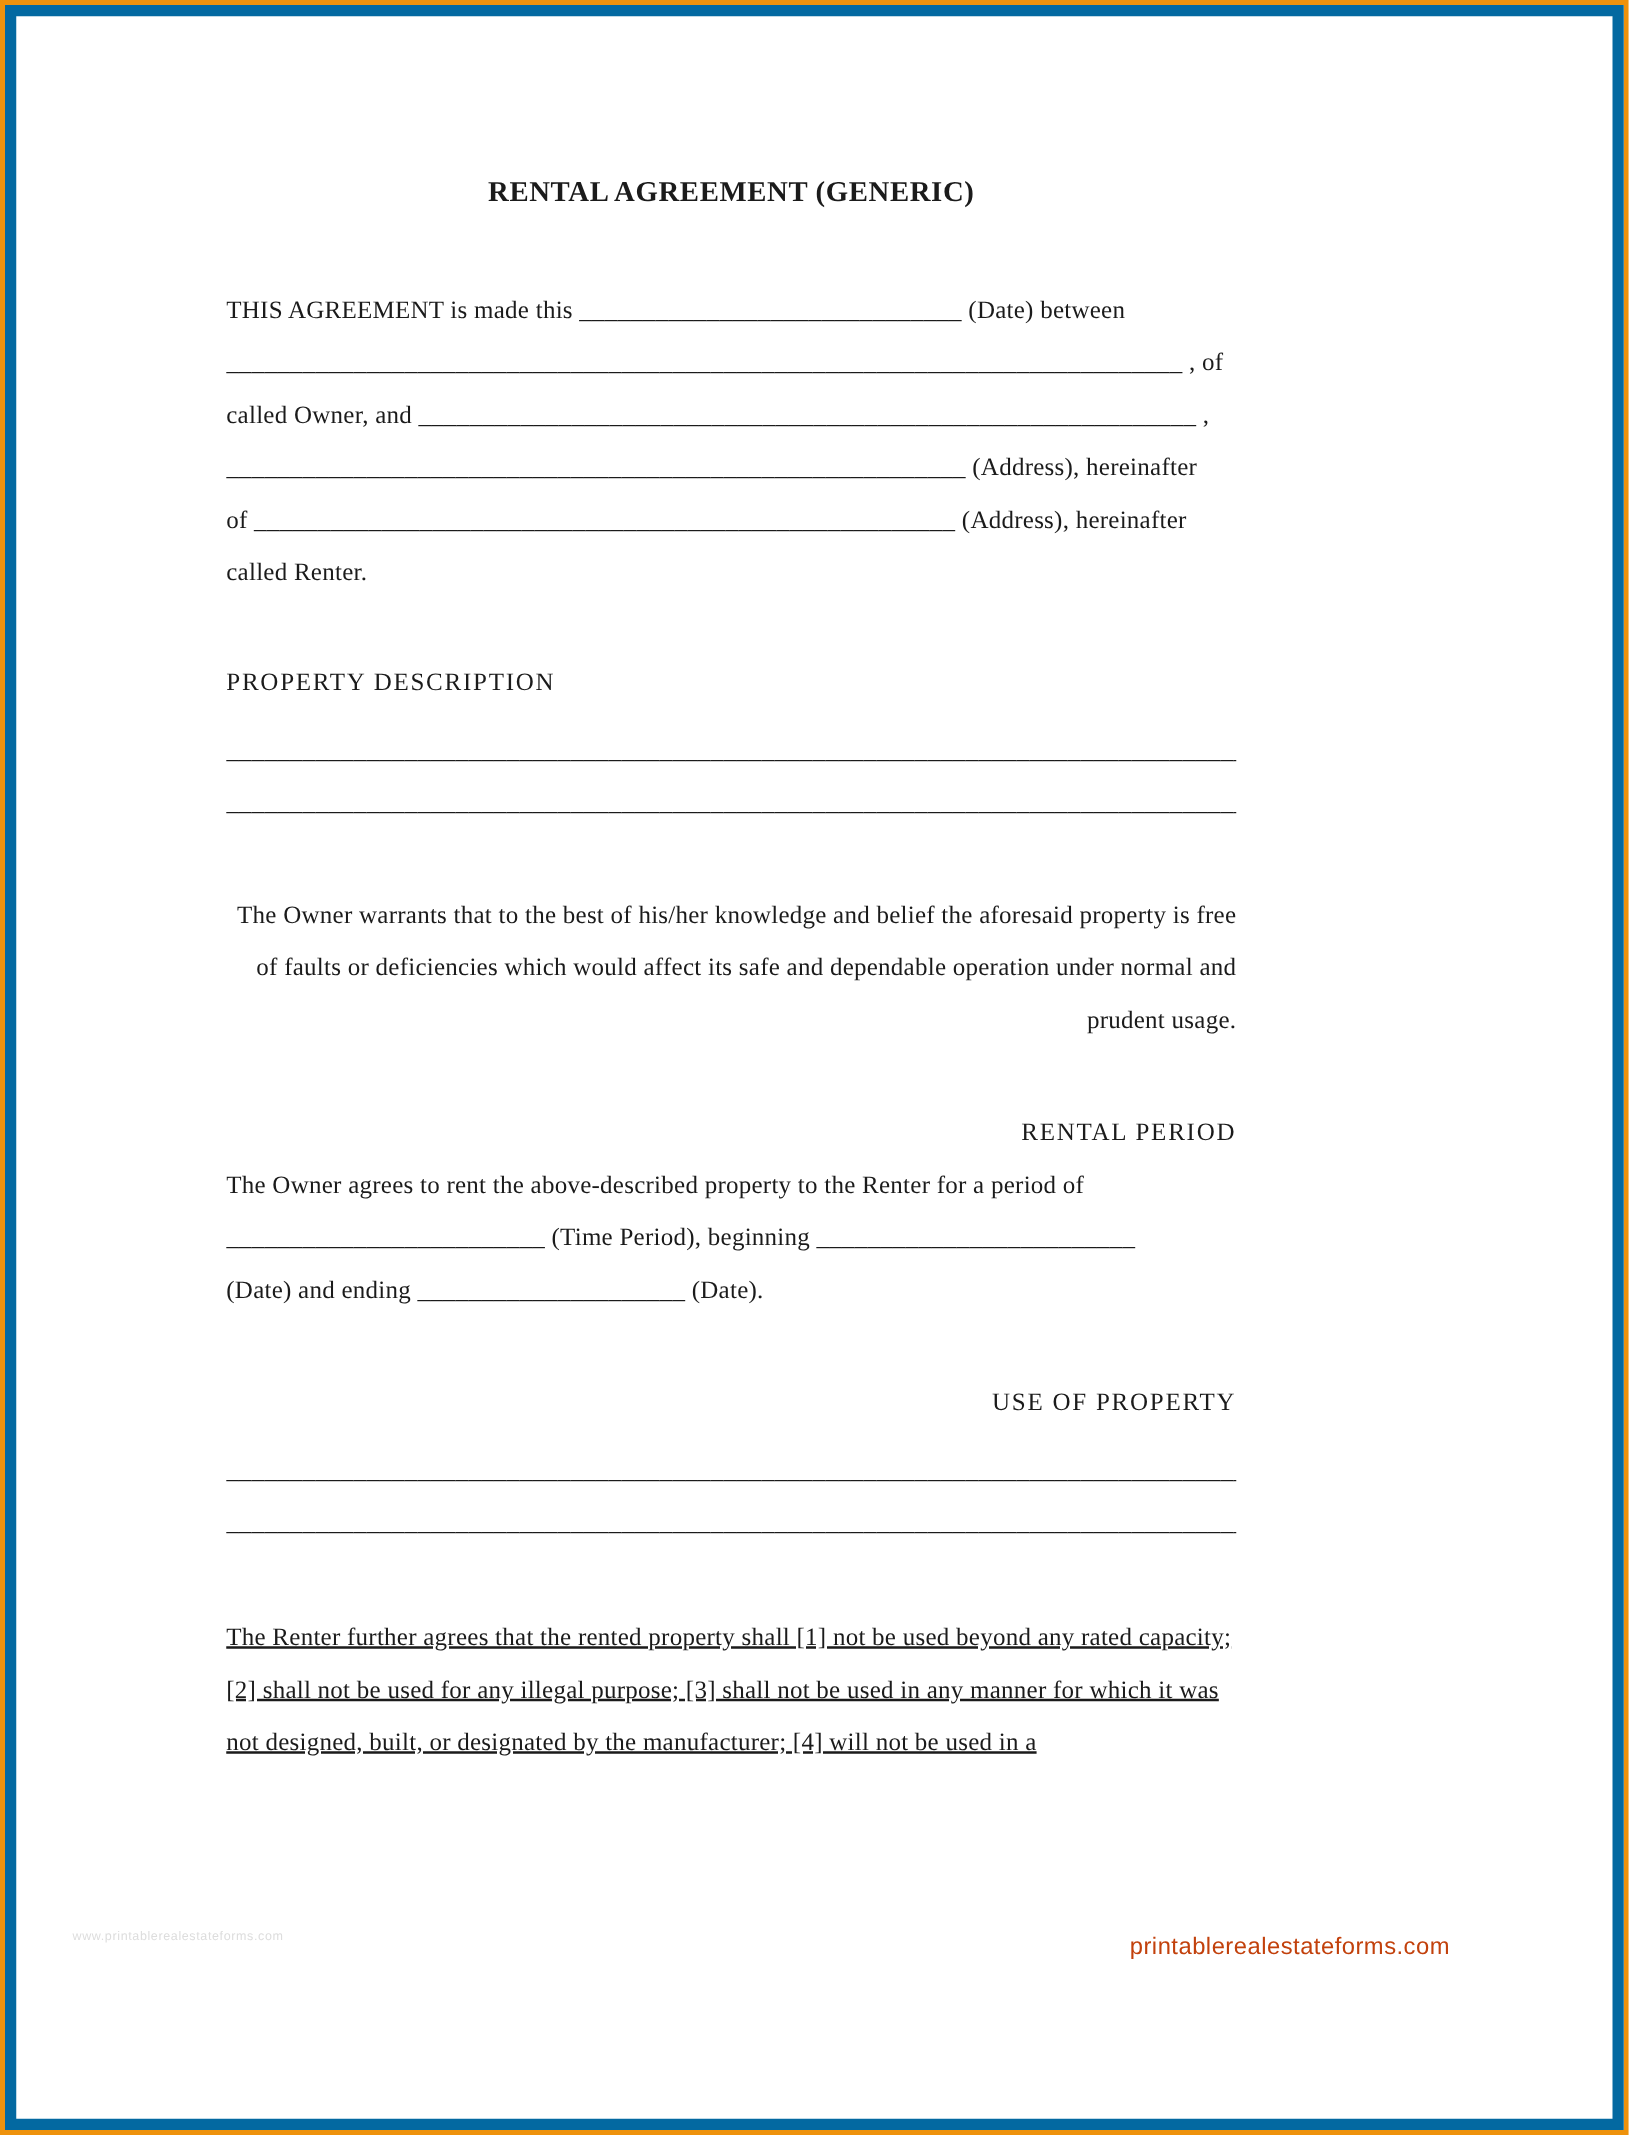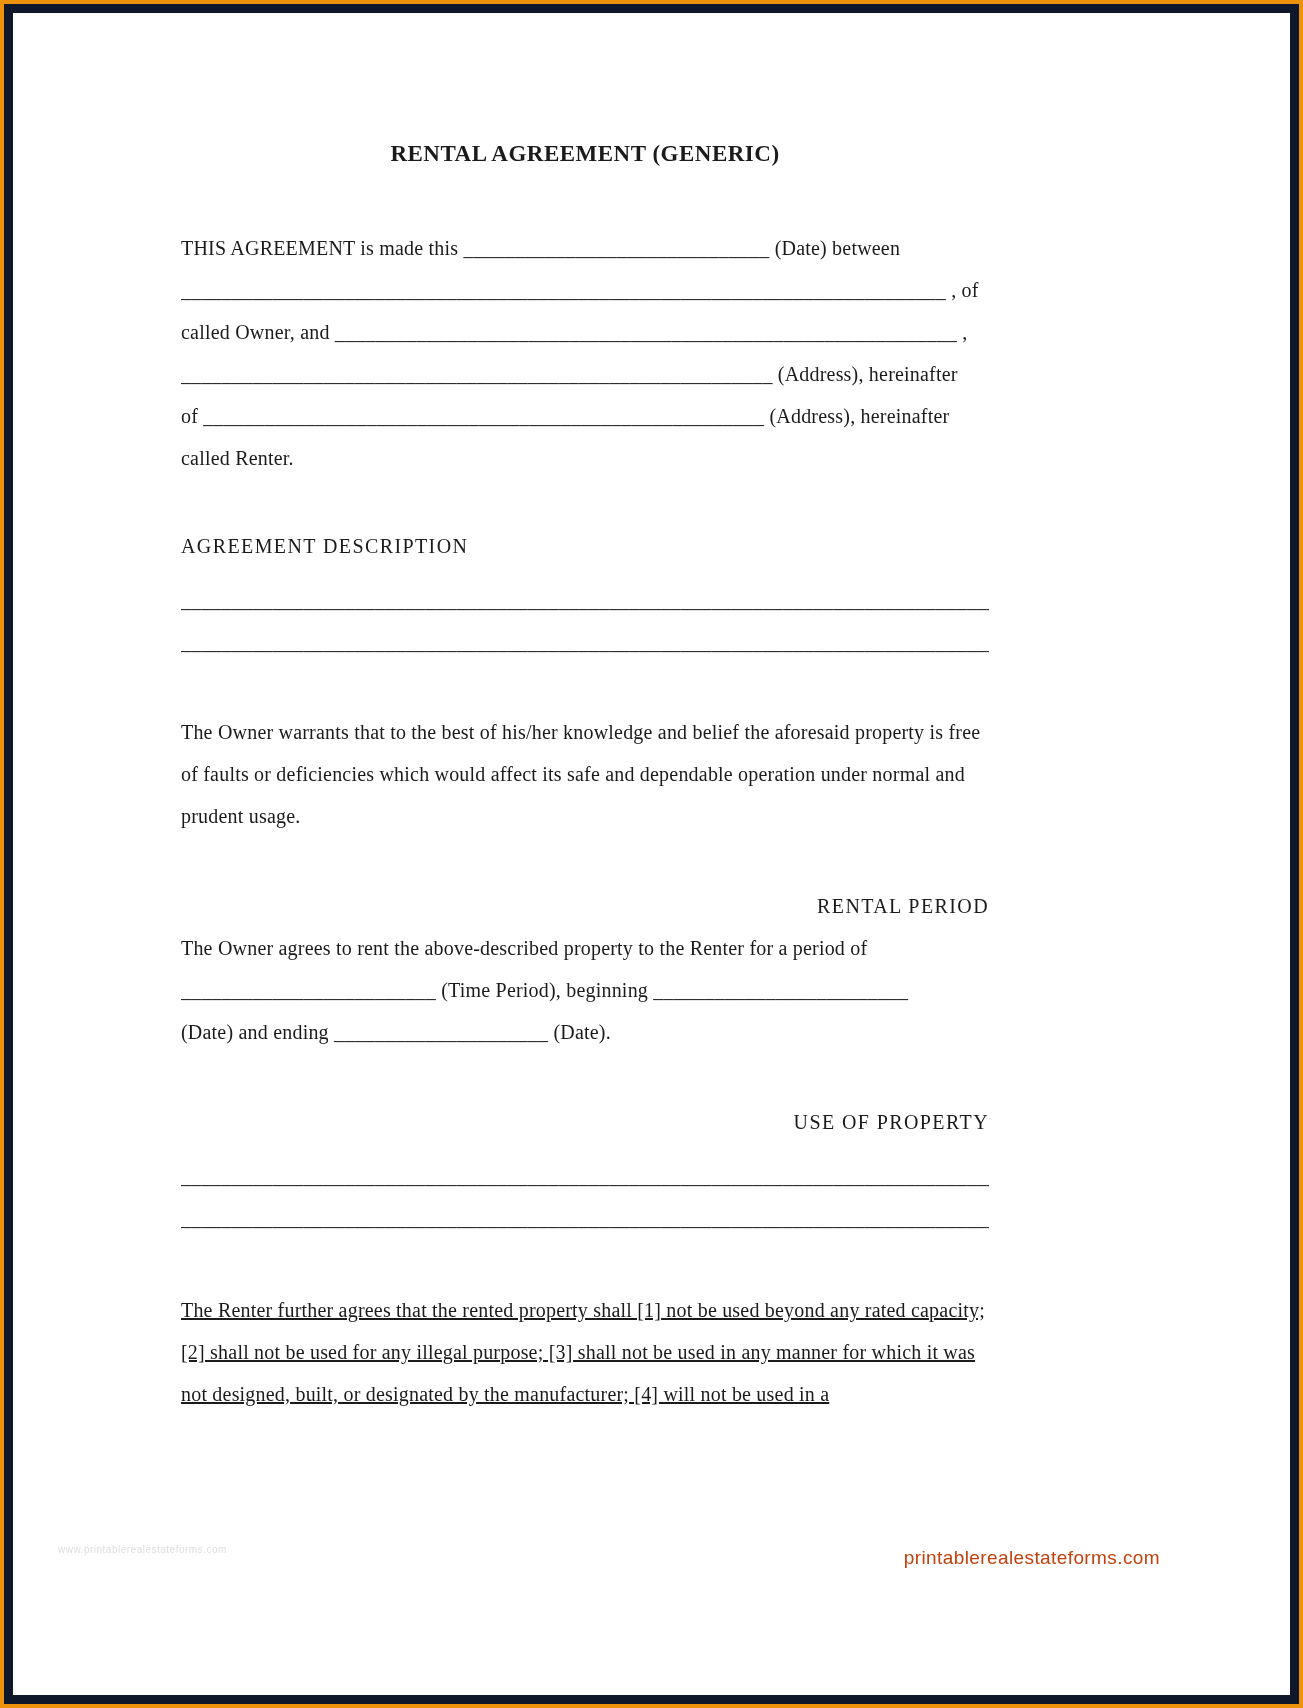--- a/index.html
+++ b/index.html
@@ -11,21 +11,21 @@
     width: 1303px;
     height: 1708px;
     box-sizing: border-box;
     background: #ee920c;
     padding: 4px;
   }
   .inner {
     width: 100%;
     height: 100%;
     box-sizing: border-box;
-    border: 9px solid #0f172a;
+    border: 9px solid #0369a1;
     background: #ffffff;
     position: relative;
     font-family: "Liberation Serif", serif;
     color: #1b1b1b;
     overflow: hidden;
   }
   .content {
     padding: 128px 0 0 168px;
     width: 808px;
   }
@@ -49,21 +49,21 @@
     letter-spacing: 0.2px;
   }
   .section-heading {
     font-size: 20px;
     letter-spacing: 1.4px;
     line-height: 42px;
     white-space: nowrap;
   }
   .gap-section     { margin-top: 46px; }
   .gap-blanklines  { margin-top: 12px; }
-  .gap-para        { margin-top: 48px; }
+  .gap-para        { margin-top: 48px; text-align: right; }
   .gap-heading-lg  { margin-top: 48px; text-align: right; }
   .watermark {
     position: absolute;
     left: 45px;
     bottom: 140px;
     font-family: "Liberation Sans", sans-serif;
     font-size: 10px;
     color: #dddddd;
     letter-spacing: 0.5px;
   }
@@ -88,21 +88,21 @@
 
       <div>
         <div class="line">THIS AGREEMENT is made this ______________________________ (Date) between</div>
         <div class="line">___________________________________________________________________________ , of</div>
         <div class="line">called Owner, and _____________________________________________________________ ,</div>
         <div class="line">__________________________________________________________ (Address), hereinafter</div>
         <div class="line">of _______________________________________________________ (Address), hereinafter</div>
         <div class="line">called Renter.</div>
       </div>
 
-      <div class="section-heading gap-section">AGREEMENT DESCRIPTION</div>
+      <div class="section-heading gap-section">PROPERTY DESCRIPTION</div>
 
       <div class="gap-blanklines">
         <div class="line">________________________________________________________________________________</div>
         <div class="line">________________________________________________________________________________</div>
       </div>
 
       <p class="para gap-para" style="margin:0; margin-top:48px;">The Owner warrants that to the best of his/her knowledge and belief the aforesaid property is free of faults or deficiencies which would affect its safe and dependable operation under normal and prudent usage.</p>
 
       <div class="section-heading gap-heading-lg">RENTAL PERIOD</div>
 

